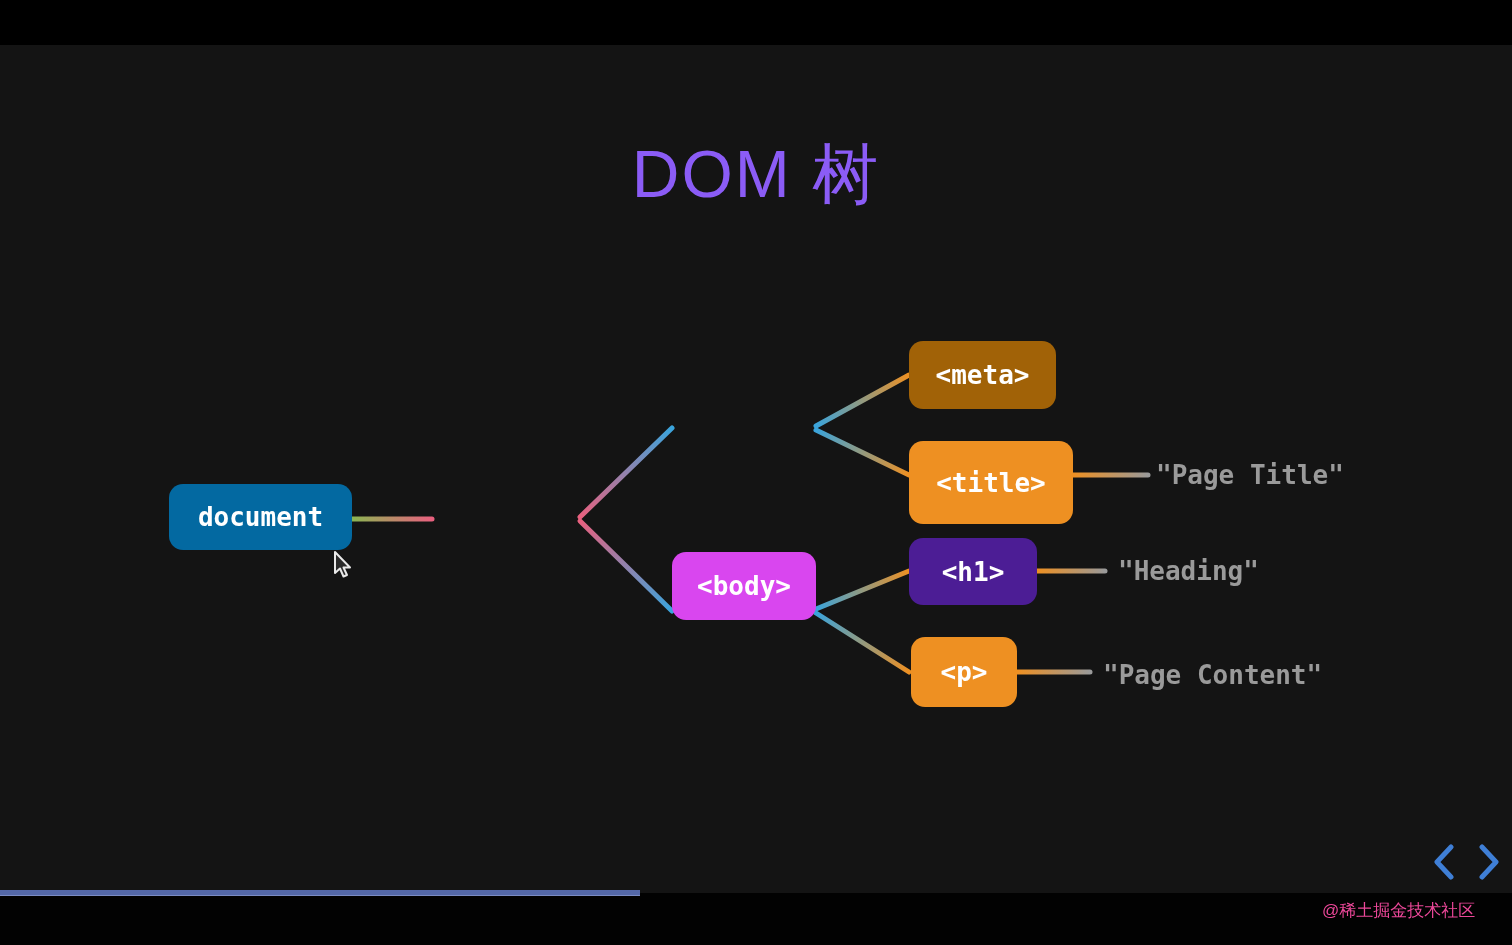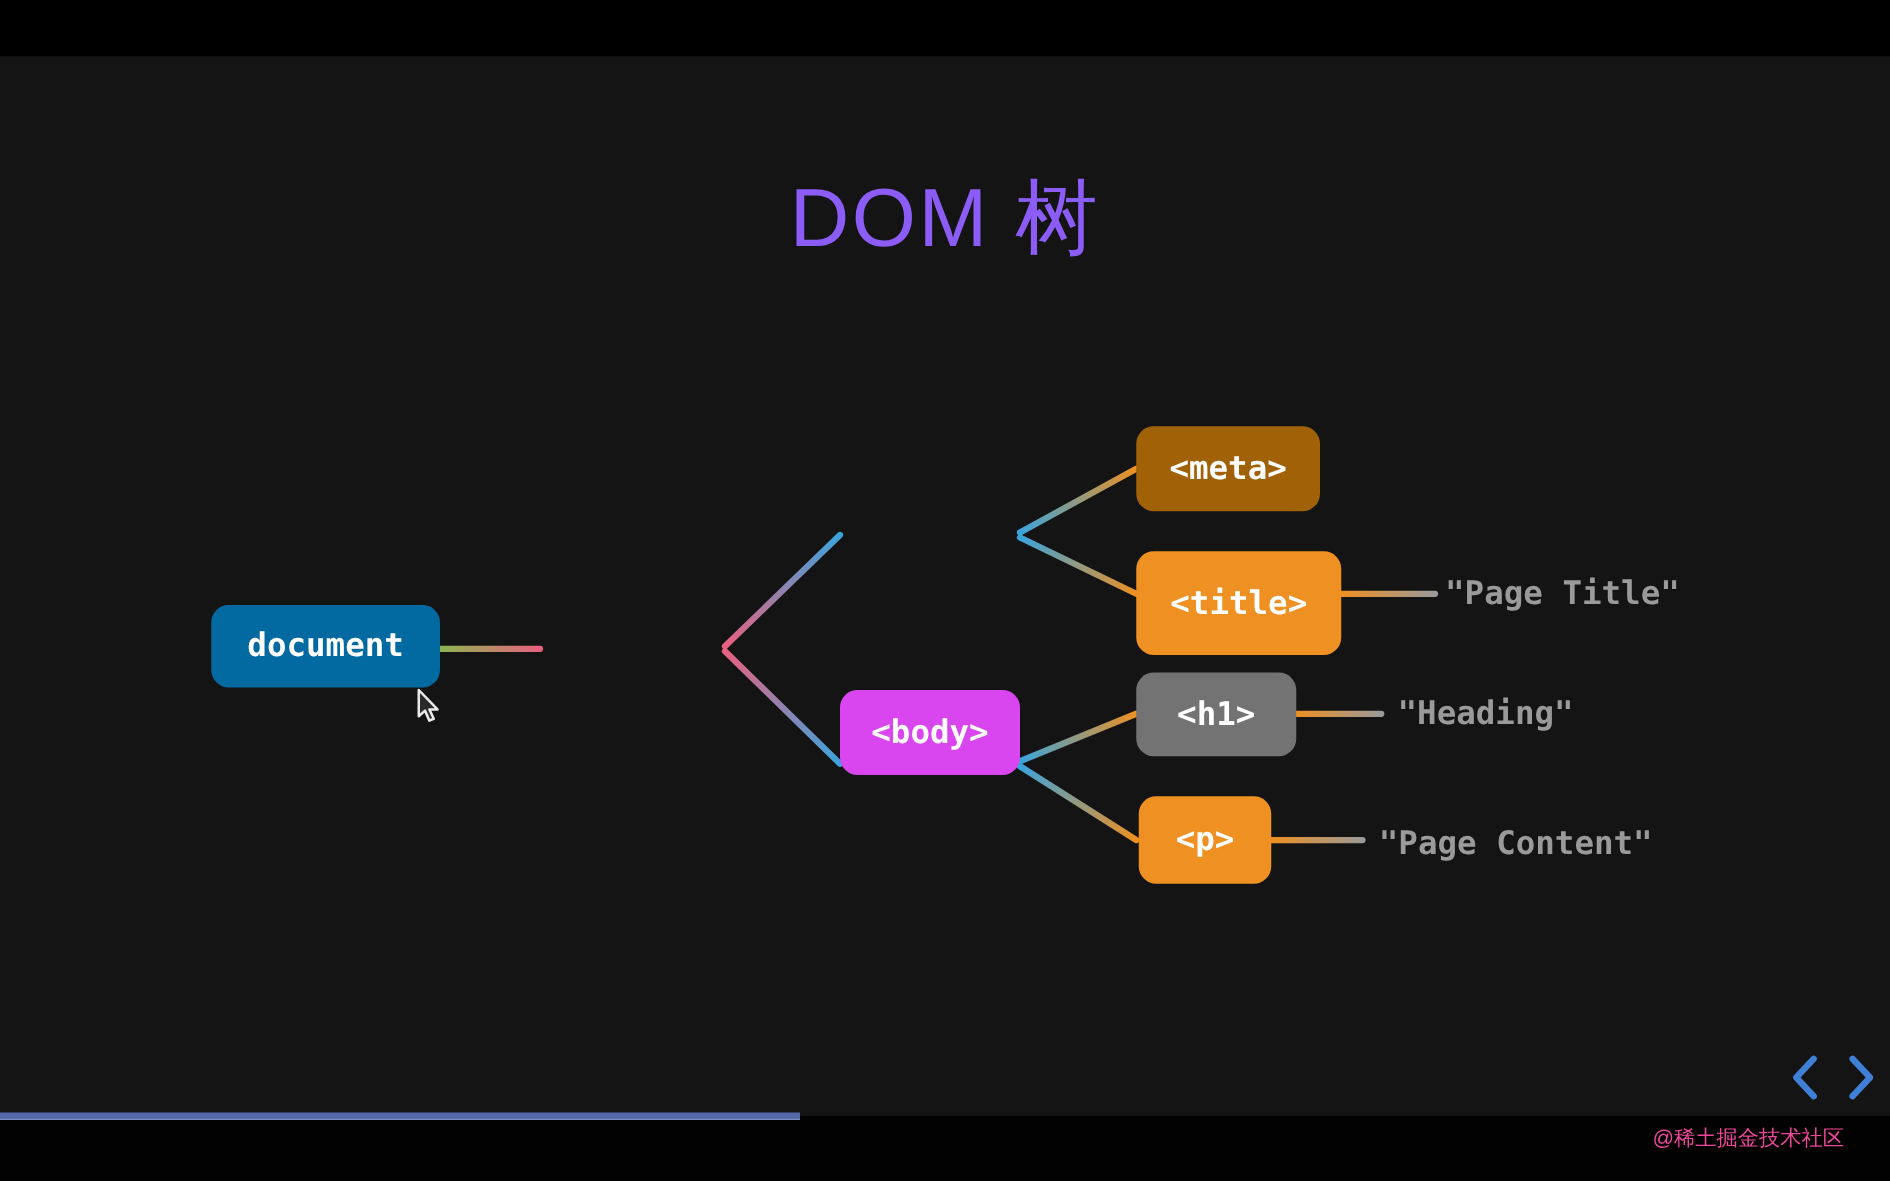--- a/index.html
+++ b/index.html
@@ -23,21 +23,21 @@
   .node {
     position:absolute; display:flex; align-items:center; justify-content:center;
     border-radius:14px; color:#fff; font-weight:bold; font-size:26px; white-space:nowrap;
   }
   .n-document { left:157px; top:484px; width:183px; height:66px; background:#0369a1;margin-left:12px; }
   .n-html     { left:432px; top:486px; width:148px; height:67px; background:#e8617f; }
   .n-head     { left:672px; top:393px; width:144px; height:70px; background:#3aa4dc; }
   .n-body     { left:672px; top:552px; width:144px; height:68px; background:#d946ef; }
   .n-meta     { left:909px; top:341px; width:147px; height:68px; background:#a16207; }
   .n-title    { left:909px; top:441px; width:164px; height:83px; background:#ee9022; }
-  .n-h1       { left:909px; top:538px; width:128px; height:67px; background:#737373; }
+  .n-h1       { left:909px; top:538px; width:128px; height:67px; background:#4c1d95; }
   .n-p        { left:911px; top:637px; width:106px; height:70px; background:#ee9022; }
 
   .text-node {
     position:absolute; color:#9a9a9a; font-weight:bold; font-size:26px; white-space:nowrap;
   }
   .t-pagetitle   { left:1156px; top:460px; }
   .t-heading     { left:1118px; top:556px; }
   .t-pagecontent { left:1103px; top:660px; }
 
   .cursor-wrap { position:absolute; left:330px; top:549px; width:26px; height:32px; }

